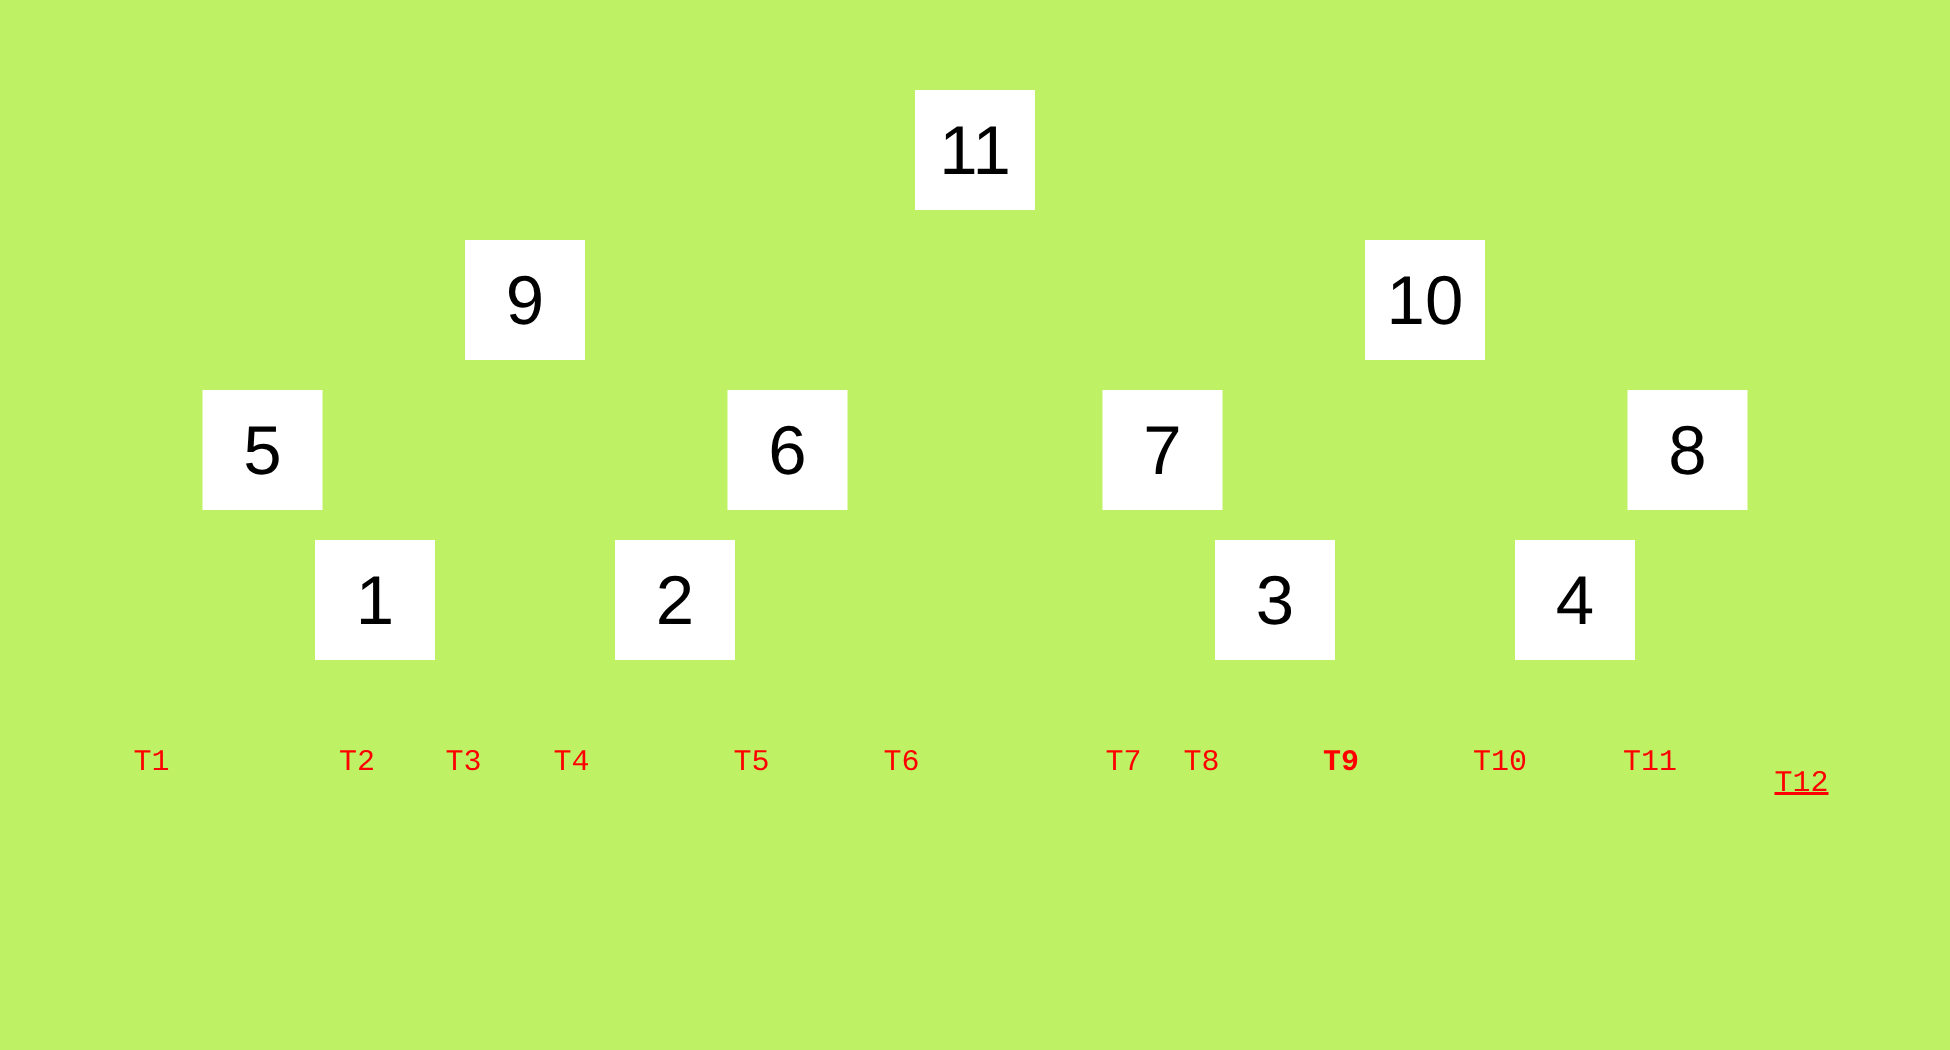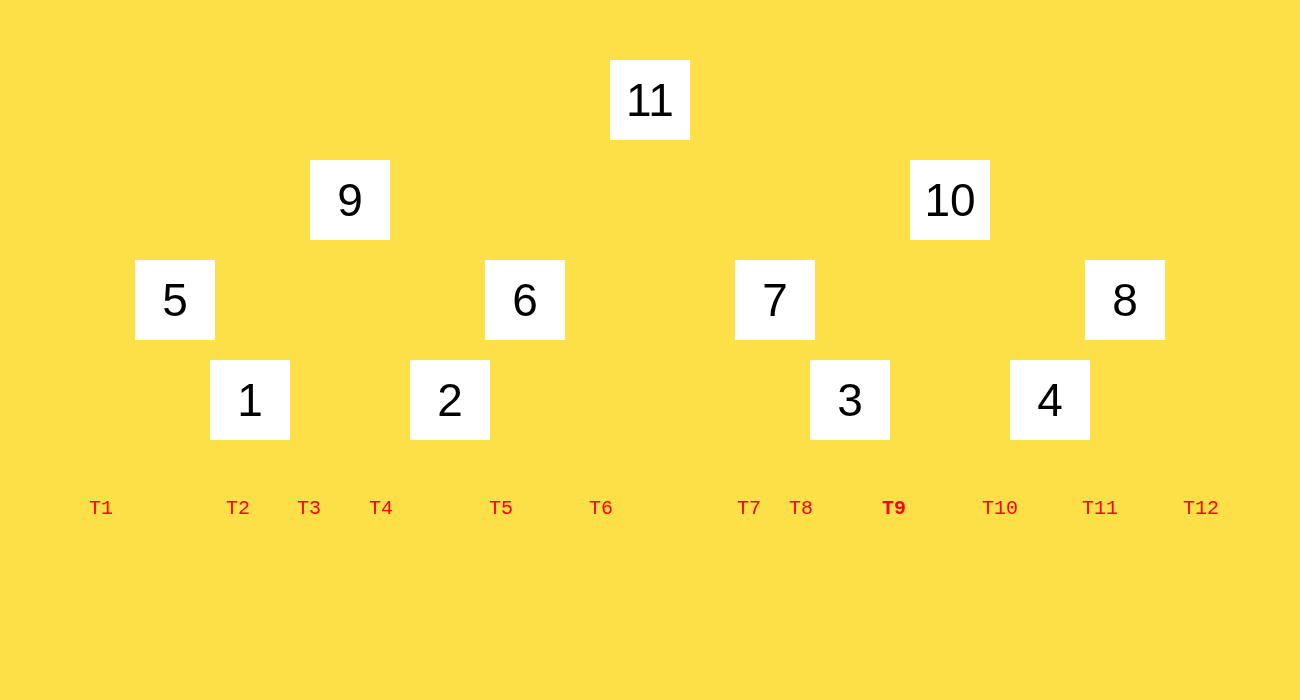--- a/index.html
+++ b/index.html
@@ -33,21 +33,21 @@
     color: #ff0000;
     font-family: "Liberation Mono", monospace;
     font-size: 20px;
     line-height: 1;
     white-space: nowrap;
   }
 </style>
 </head>
 <body>
 
-<div class="canvas" style="background: #fde047;">
+<div class="canvas" style="background: #bef264;">
   <div id="nodes-layer">
       <div class="node" style="left: 610px; top: 60px; background: rgb(255, 255, 255); color: rgb(0, 0, 0);">11</div>
       <div class="node" style="left: 310px; top: 160px; background: rgb(255, 255, 255); color: rgb(0, 0, 0);">9</div>
       <div class="node" style="left: 910px; top: 160px; background: rgb(255, 255, 255); color: rgb(0, 0, 0);">10</div>
       <div class="node" style="left: 135px; top: 260px; background: rgb(255, 255, 255); color: rgb(0, 0, 0);">5</div>
       <div class="node" style="left: 485px; top: 260px; background: rgb(255, 255, 255); color: rgb(0, 0, 0);">6</div>
       <div class="node" style="left: 735px; top: 260px; background: rgb(255, 255, 255); color: rgb(0, 0, 0);">7</div>
       <div class="node" style="left: 1085px; top: 260px; background: rgb(255, 255, 255); color: rgb(0, 0, 0);">8</div>
       <div class="node" style="left: 210px; top: 360px; background: rgb(255, 255, 255); color: rgb(0, 0, 0);">1</div>
       <div class="node" style="left: 410px; top: 360px; background: rgb(255, 255, 255); color: rgb(0, 0, 0);">2</div>
@@ -59,15 +59,15 @@
       <div class="leaf" style="left: 201px; top: 509px; color: rgb(255, 0, 0); margin-left: 37px;">T2</div>
       <div class="leaf" style="left: 309px; top: 509px; color: rgb(255, 0, 0);">T3</div>
       <div class="leaf" style="left: 381px; top: 509px; color: rgb(255, 0, 0);">T4</div>
       <div class="leaf" style="left: 501px; top: 509px; color: rgb(255, 0, 0); font-family: Liberation Mono, monospace;">T5</div>
       <div class="leaf" style="left: 601px; top: 509px; color: rgb(255, 0, 0);">T6</div>
       <div class="leaf" style="left: 701px; top: 509px; color: rgb(255, 0, 0); margin-left: 48px;">T7</div>
       <div class="leaf" style="left: 801px; top: 509px; color: rgb(255, 0, 0);">T8</div>
       <div class="leaf" style="left: 894px; top: 509px; color: rgb(255, 0, 0); font-weight: bold;">T9</div>
       <div class="leaf" style="left: 1000px; top: 509px; color: rgb(255, 0, 0);">T10</div>
       <div class="leaf" style="left: 1100px; top: 509px; color: rgb(255, 0, 0);">T11</div>
-      <div class="leaf" style="left: 1201px; top: 509px; color: rgb(255, 0, 0);">T12</div>
+      <div class="leaf" style="left: 1201px; top: 523px; color: rgb(255, 0, 0); text-decoration: underline;">T12</div>
     </div>
 </div>
 
 </body></html>

